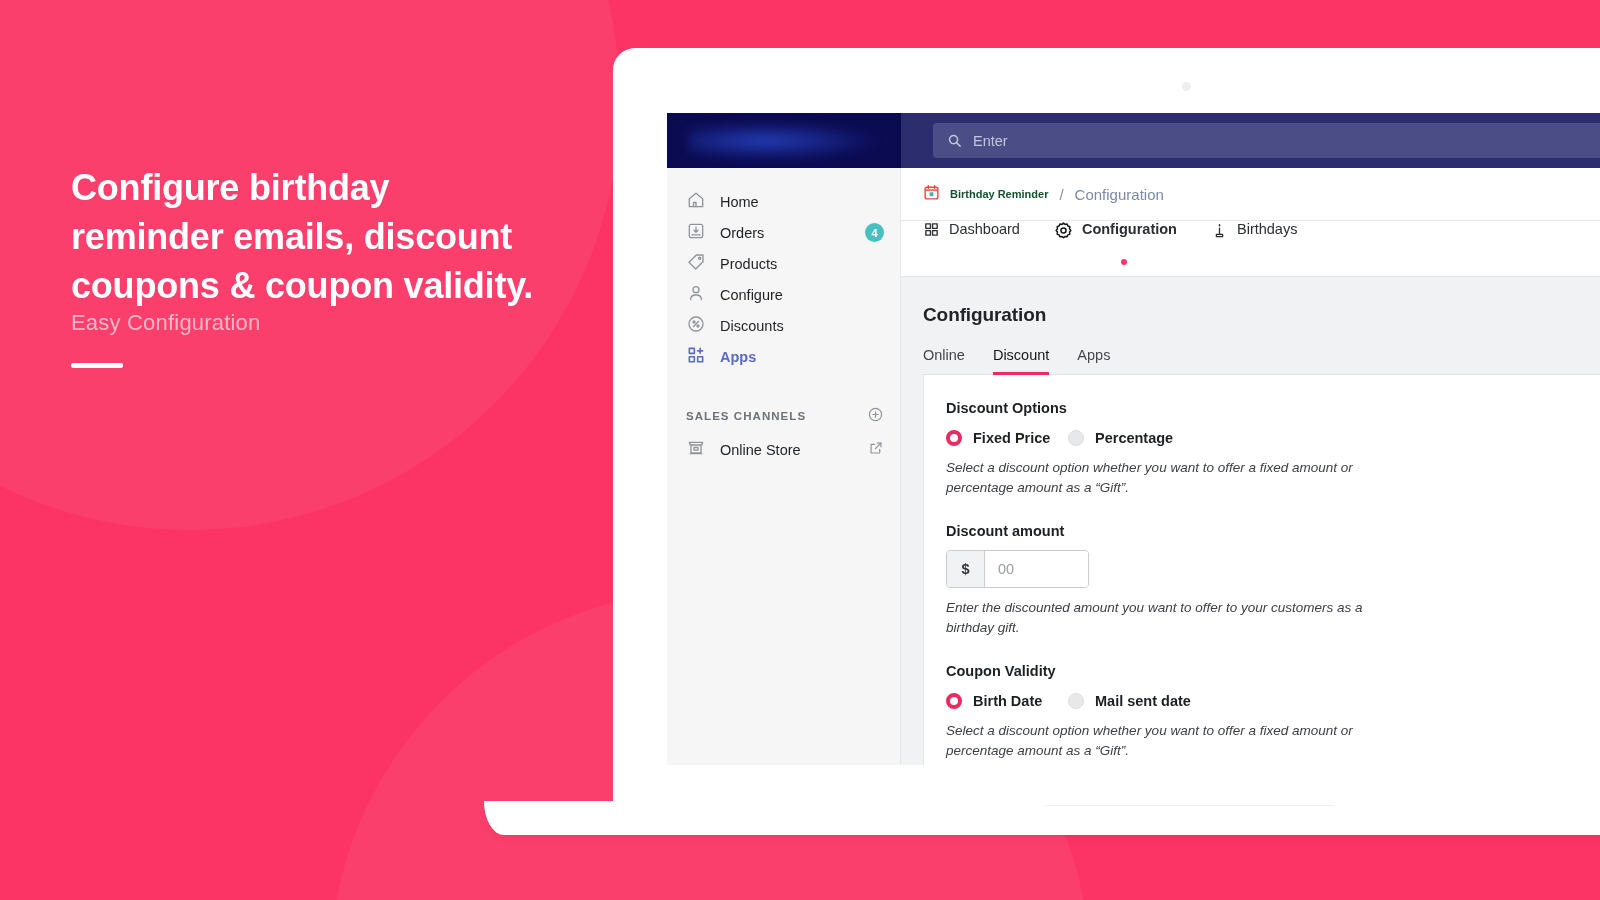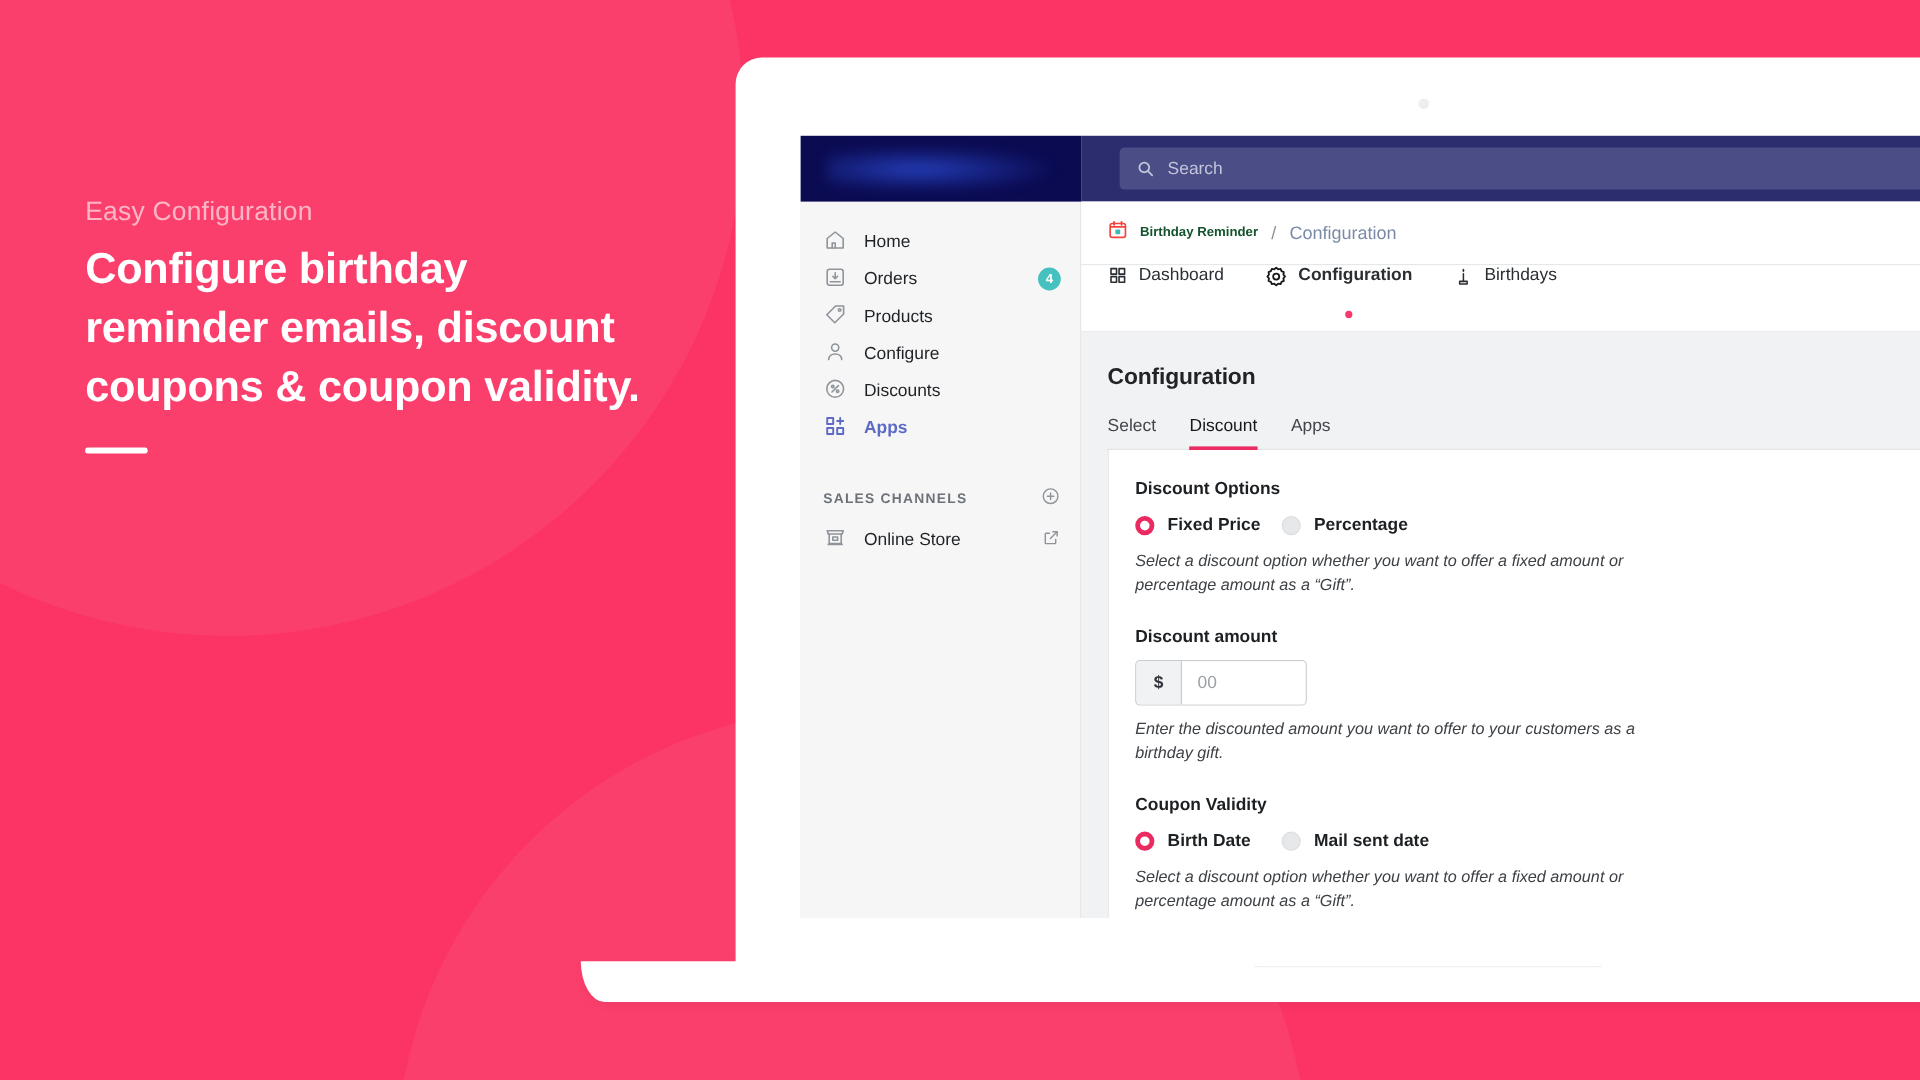--- a/index.html
+++ b/index.html
@@ -311,22 +311,22 @@
 </style>
 </head>
 <body>
 
 <div id="stage">
 
   <div class="blob" id="blob-top"></div>
   <div class="blob" id="blob-bottom"></div>
 
   <div id="copy">
+    <div id="headline">Configure birthday reminder emails, discount coupons &amp; coupon validity.</div>
     <div id="eyebrow">Easy Configuration</div>
-    <div id="headline">Configure birthday reminder emails, discount coupons &amp; coupon validity.</div>
     <div id="rule"></div>
   </div>
 
   <div id="laptop-base"></div>
   <div id="laptop-bezel"></div>
   <div id="camera"></div>
 
   <div id="screen">
 
     <div id="topbar">
@@ -334,21 +334,21 @@
         <div id="logo-glow"></div>
       </div>
       <div id="topbar-right">
         <div id="search-box">
           <span class="sicon">
             <svg width="15" height="15" viewBox="0 0 24 24" fill="none" stroke="#c3c5da" stroke-width="2.4" stroke-linecap="round">
               <circle cx="10.5" cy="10.5" r="6.5"></circle>
                 <line x1="15.5" y1="15.5" x2="21" y2="21"></line>
             </svg>
           </span>
-          <span id="search-text">Search</span>
+          <span id="search-text">Enter</span>
         </div>
       </div>
     </div>
 
     <div id="screen-body">
 
       <div id="sidebar">
 
         <div class="nav-item">
           <span>
@@ -496,21 +496,21 @@
             </span>
             <span>Birthdays</span>
           </div>
         </div>
 
         <div id="content">
           <div id="page-title">Configuration</div>
 
           <div id="subtabs">
             <div class="subtab">
-              <span>Select</span>
+              <span>Online</span>
             </div>
             <div class="subtab active">
               <span>Discount</span>
             </div>
             <div class="subtab">
               <span>Apps</span>
             </div>
           </div>
 
           <div id="card">

